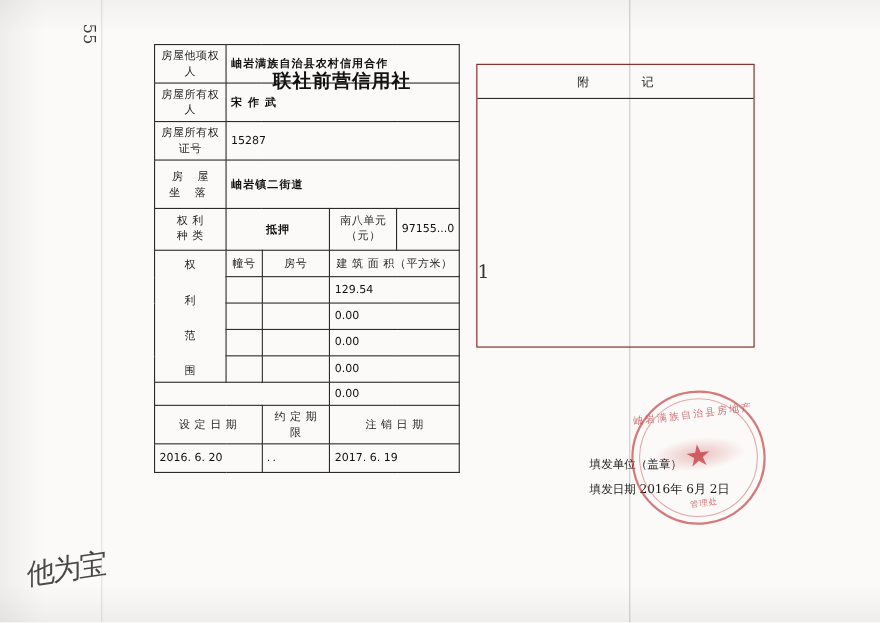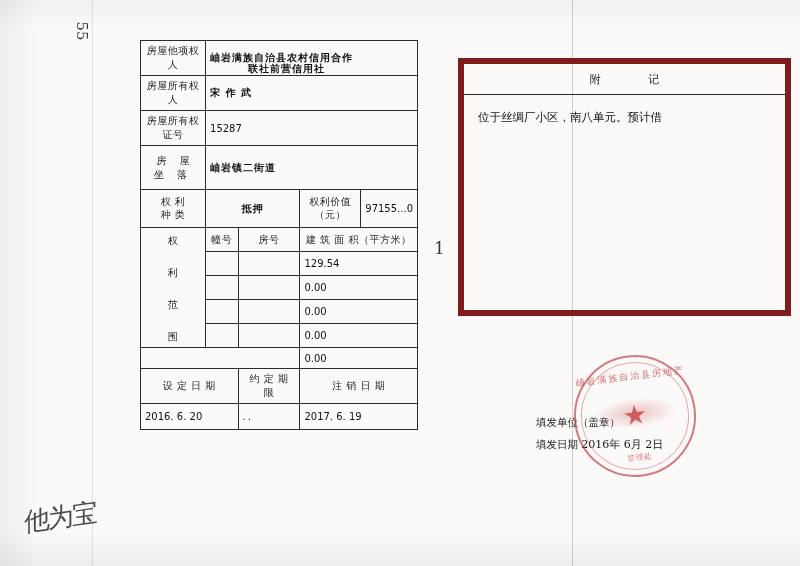--- a/index.html
+++ b/index.html
@@ -97,21 +97,21 @@
     font-family: "DejaVu Serif", serif;
     font-size: 11.5px;
     color: #111;
   }
   .overflow-name {
     position: absolute;
     left: 248px;
     top: 62px;
     font-family: "DejaVu Serif", serif;
     font-weight: bold;
-    font-size: 10px;
+    font-size: 17px;
     letter-spacing: 1px;
     color: #111;
     white-space: nowrap;
   }
   .tall {
     height: 44px;
     padding-left: 41px;
   }
   .rowh {
     height: 26px;
@@ -119,25 +119,25 @@
   }
   .rowh-sm {
     height: 21px;
   }
   .two-line {
     line-height: 1.25;
   }
   
   .note-table {
     position: absolute;
-    left: 458px;
+    left: 433px;
     top: 58px;
-    width: 333px;
+    width: 253px;
     height: 258px;
-    border: 6px solid #7f1d1d;
+    border: 1px solid #7f1d1d;
     box-sizing: border-box;
   }
   .note-head {
     height: 30px;
     border-bottom: 1px solid #2b2b2b;
     display: flex;
     align-items: center;
     justify-content: center;
     font-size: 11px;
     letter-spacing: 22px;
@@ -272,21 +272,21 @@
       <td class="lbl lbl-sp">房 屋 坐 落</td>
       <td colspan="4" class="hand">岫岩镇二街道</td>
     </tr>
     <tr style="height:38px">
       <td class="lbl two-line">
         <div>权 利</div>
         <div>种 类</div>
       </td>
       <td colspan="2" class="hand" style="text-align:center">抵押</td>
       <td class="lbl two-line" style="width:62px">
-        <div>权利价值</div>
+        <div>南八单元</div>
         <div>（元）</div>
       </td>
       <td class="num">97155...0</td>
     </tr>
 
     <tr class="rowh-sm">
       <td class="lbl" rowspan="5" style="vertical-align:top; padding-top:6px">
         <div>权</div>
         <div style="margin-top:18px">利</div>
         <div style="margin-top:18px">范</div>
@@ -332,21 +332,20 @@
       <td colspan="2" class="num">2017. 6. 19</td>
     </tr>
   </tbody>
     </table>
 
   <div class="overflow-name">联社前营信用社</div>
 
   <div class="note-table">
     <div class="note-head">附 记</div>
     <div class="note-body">
-      <div>位于丝绸厂小区，南八单元。预计借</div>
     </div>
   </div>
 
   <div class="issue-block">
     <div class="issue-row">填发单位（盖章）</div>
     <div class="issue-row">
       <span>填发日期</span>
       <span class="issue-date">2016年    6月    2日</span>
     </div>
   </div>

